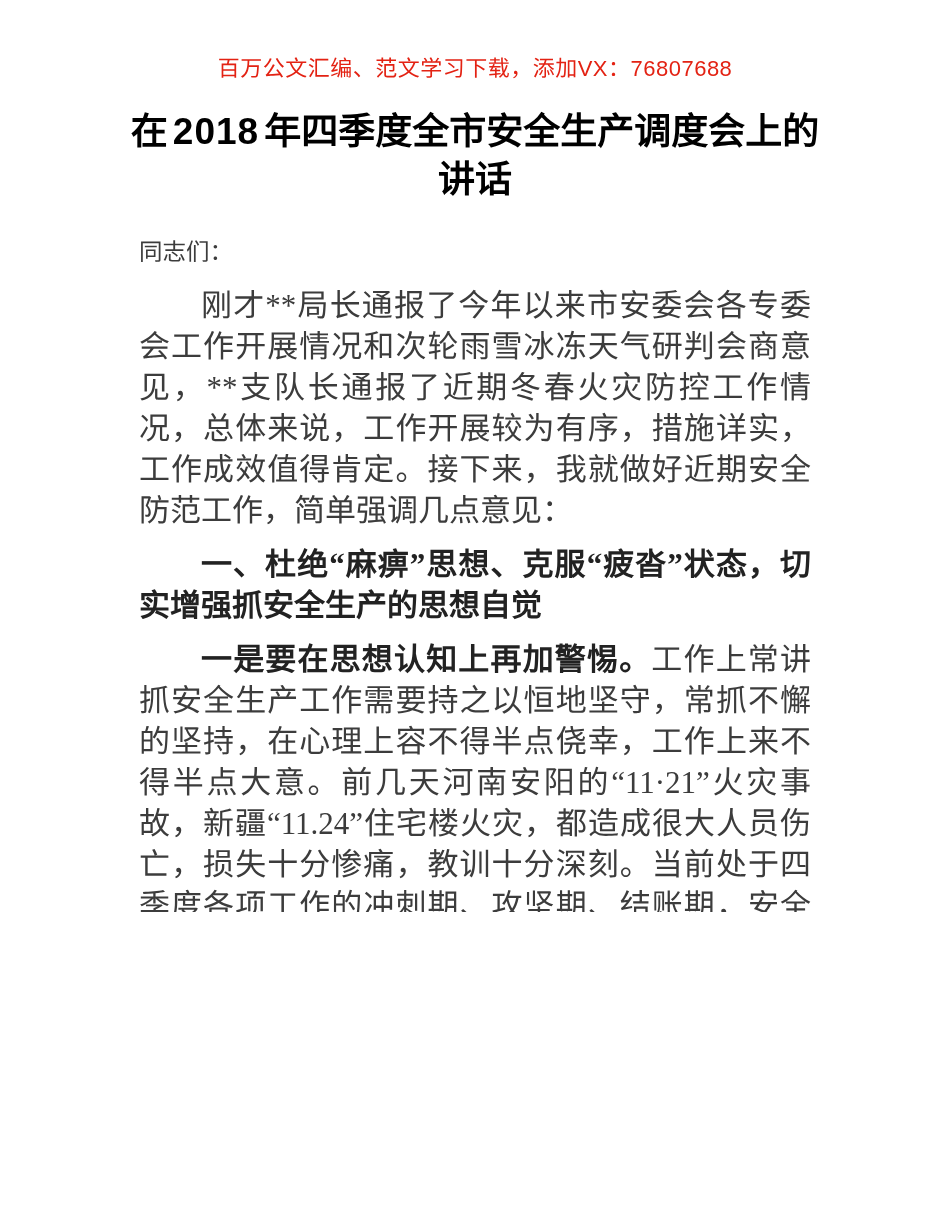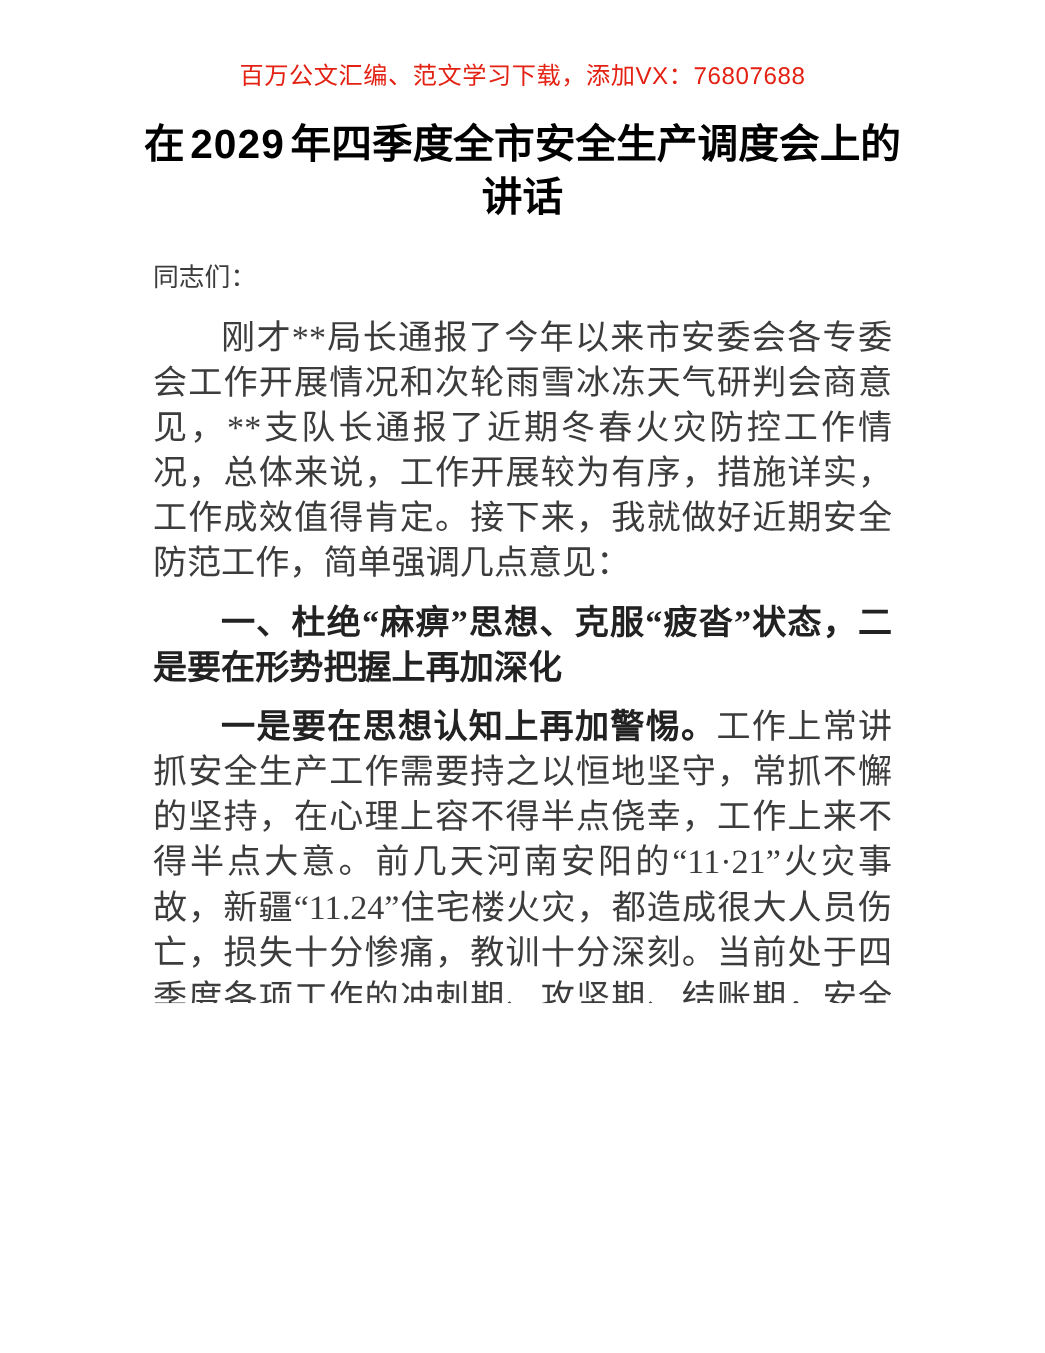--- a/index.html
+++ b/index.html
@@ -62,28 +62,28 @@
 </head>
 <body>
 
 <div class="page">
 
   <div class="promo">
     <span>百万公文汇编、范文学习下载，添加VX：76807688</span>
   </div>
 
   <h1 class="doc-title">
-    <span>在</span><span class="num">2029</span><span>年四季度全市安全生产调度会上的讲话</span>
+    <span>在</span><span class="num">2018</span><span>年四季度全市安全生产调度会上的讲话</span>
   </h1>
 
   <div class="content">
 
     <p class="salutation">同志们：</p>
 
     <p class="para"><span class="lead"></span><span>刚才**局长通报了今年以来市安委会各专委会工作开展情况和次轮雨雪冰冻天气研判会商意见，**支队长通报了近期冬春火灾防控工作情况，总体来说，工作开展较为有序，措施详实，工作成效值得肯定。接下来，我就做好近期安全防范工作，简单强调几点意见：</span></p>
 
-    <p class="para heading"><span>一、杜绝“麻痹”思想、克服“疲沓”状态，二是要在形势把握上再加深化</span><span></span></p>
+    <p class="para heading"><span>一、杜绝“麻痹”思想、克服“疲沓”状态，切实增强抓安全生产的思想自觉</span><span></span></p>
 
     <p class="para"><span class="lead">一是要在思想认知上再加警惕。</span><span>工作上常讲抓安全生产工作需要持之以恒地坚守，常抓不懈的坚持，在心理上容不得半点侥幸，工作上来不得半点大意。前几天河南安阳的“11·21”火灾事故，新疆“11.24”住宅楼火灾，都造成很大人员伤亡，损失十分惨痛，教训十分深刻。当前处于四季度各项工作的冲刺期、攻坚期、结账期，安全监管任务更重。各部门要深刻汲取事故教训，不断在思想上敲警钟、拧发条、鼓干劲，在行动上抓稳、抓实、抓到位，确保年终岁尾这个重要节点全市安全安稳安定。</span></p>
 
 
   </div>
 </div>
 
 </body></html>

